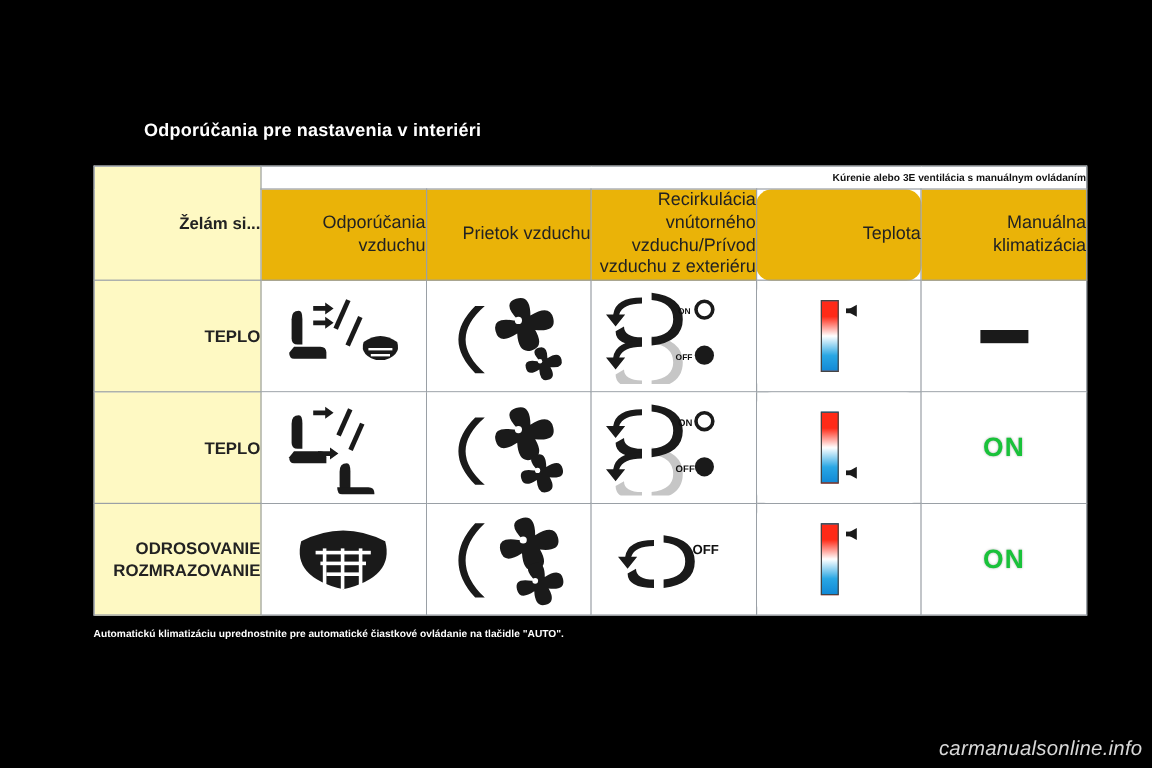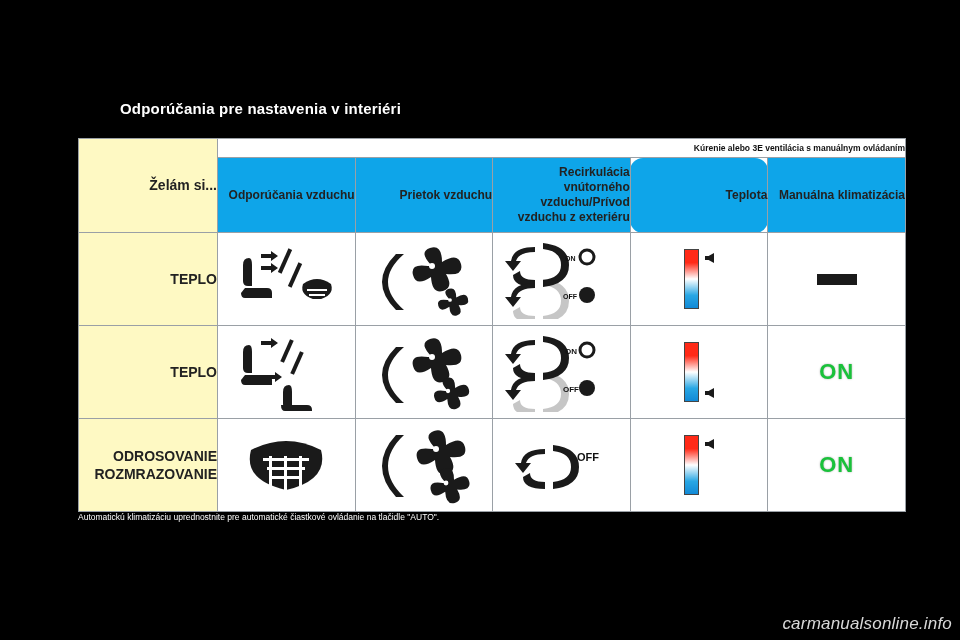--- a/index.html
+++ b/index.html
@@ -43,23 +43,23 @@
     text-align: right;
   }
   .hdr-top {
     background: #ffffff;
     font-size: 8.5px;
     font-weight: bold;
     color: #111;
     height: 18px;
   }
   .hdr-cell {
-    background: #0ea5e9;
-    font-size: 12px;
-    font-weight: bold;
+    background: #eab308;
+    font-size: 15px;
+    font-weight: normal;
     color: #222;
     height: 74px;
     line-height: 1.25;
     padding: 2px 6px;
   }
   .rowlabel {
     background: #fef9c3;
     font-size: 14px;
     font-weight: bold;
     color: #222;
@@ -125,23 +125,23 @@
   }
   .ac-off-bar {
     width: 40px;
     height: 11px;
     background: #1a1a1a;
     margin: 0 auto;
   }
   .footnote {
     position: absolute;
     left: 78px;
-    top: 512px;
+    top: 523px;
     font-size: 8.5px;
-    font-weight: normal;
+    font-weight: bold;
     color: #ffffff;
   }
   .watermark {
     position: absolute;
     right: 8px;
     bottom: 6px;
     font-size: 17px;
     color: #d8d8d8;
     letter-spacing: 0.2px;
     font-style: italic;

